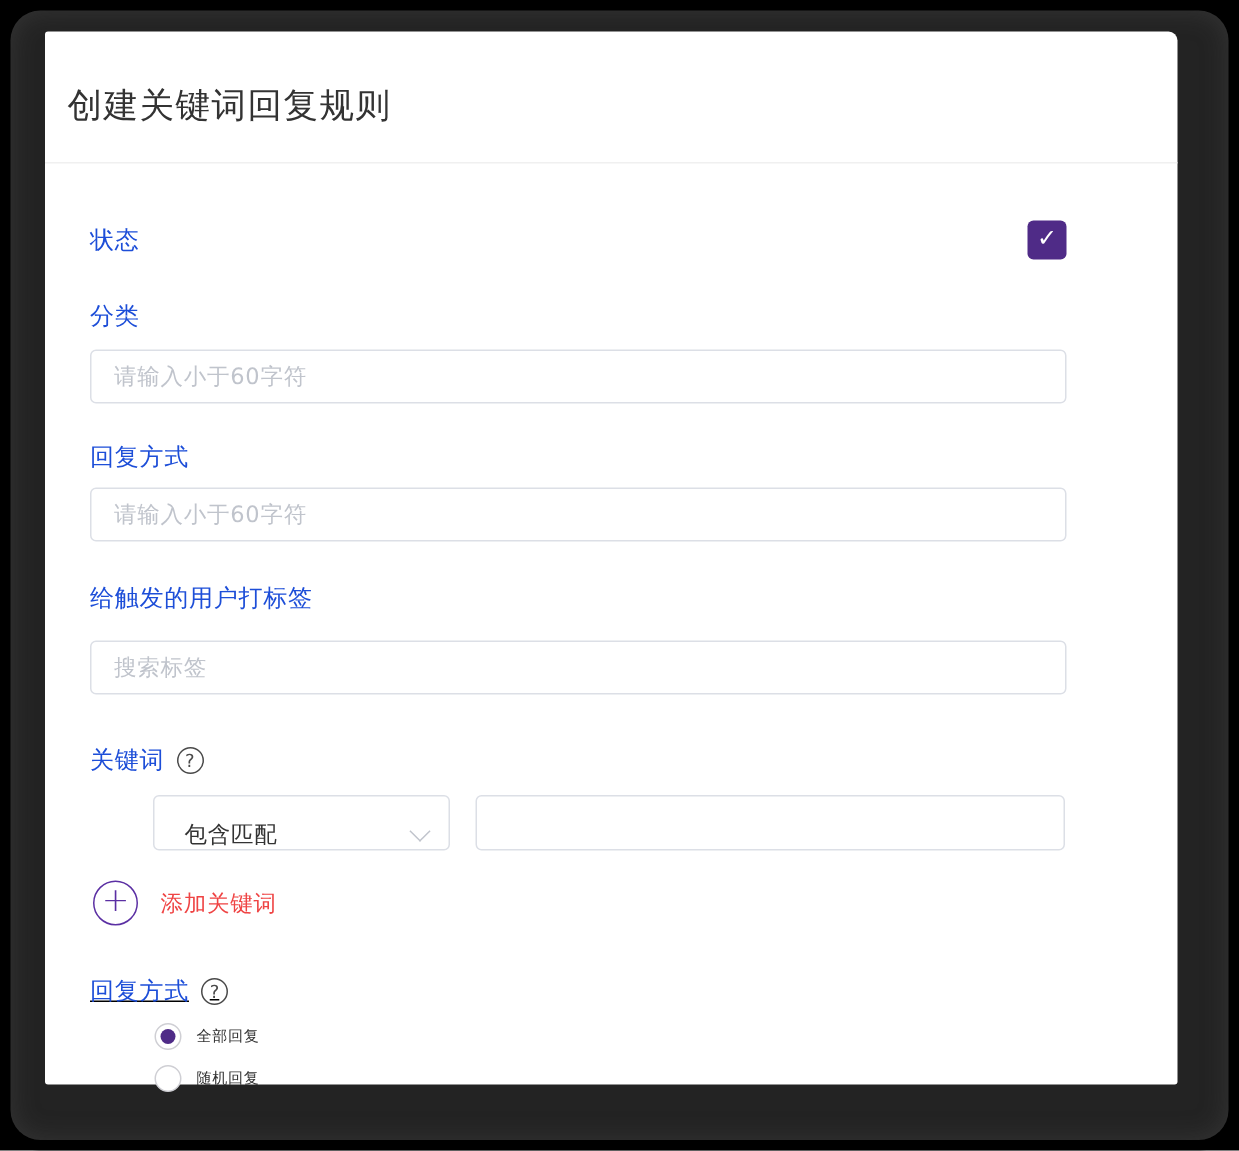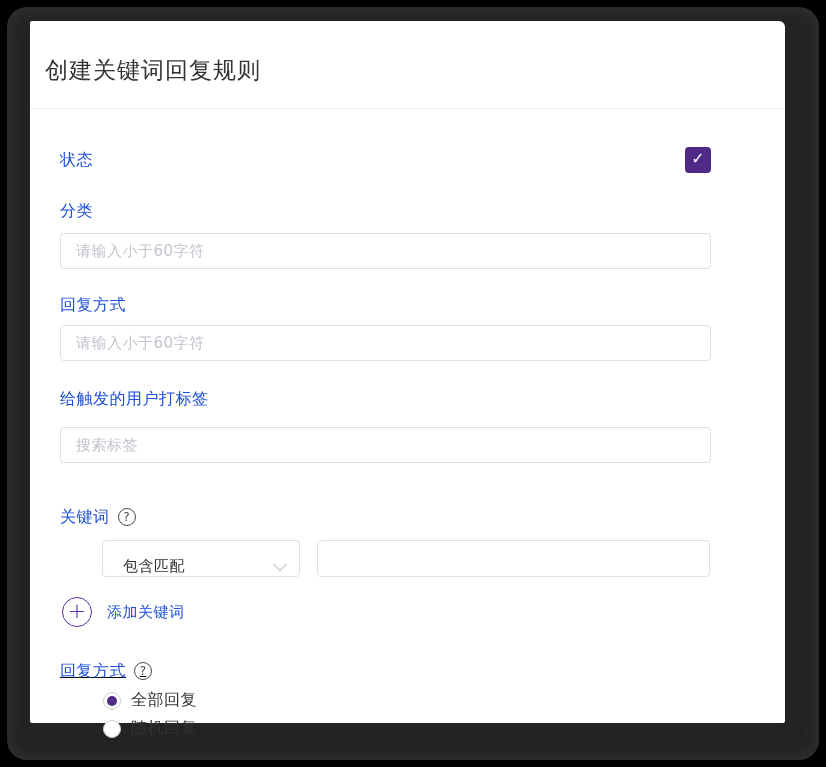--- a/index.html
+++ b/index.html
@@ -89,21 +89,21 @@
     font-size: 15px;
     color: #333;
     outline: none;
     font-family: inherit;
     background: #fff;
   }
   .mt8  { margin-top: 8px; }
   .mt9  { margin-top: 16px; }
   .text-input::placeholder { color: #c0c4cc; opacity: 1; letter-spacing: 0.5px; }
   .label-with-help {
-    margin-top: 42px;
+    margin-top: 32px;
     display: flex;
     align-items: center;
     gap: 8px;
   }
   .help-icon {
     width: 18px;
     height: 18px;
     border: 1px solid #4a4a4a;
     border-radius: 50%;
     color: #4a4a4a;
@@ -172,21 +172,21 @@
     font-size: 22px;
     font-weight: 300;
     display: flex;
     align-items: center;
     justify-content: center;
     line-height: 1;
   }
   .plus-circle span { transform: translateY(-1px); }
   .add-keyword-label {
     font-size: 15px;
-    color: #1d4ed8;
+    color: #ef4444;
     letter-spacing: 0.5px;
   }
   .reply-label-row { margin-top: 32px; text-decoration: underline; }
   .radio-group {
     margin-top: 8px;
     margin-left: 43px;
     display: flex;
     flex-direction: column;
     gap: 9px;
   }
@@ -208,21 +208,21 @@
     background: #fff;
   }
   .radio-circle .dot {
     width: 10px;
     height: 10px;
     border-radius: 50%;
     background: transparent;
   }
   .radio-row.selected .radio-circle .dot { background: #4f2b87; }
   .radio-label {
-    font-size: 16px;
+    font-size: 10px;
     color: #333;
     letter-spacing: 0.5px;
   }
 </style>
 </head>
 <body>
 
 <div class="screen-frame">
   <div class="screen-inner"></div>
 

